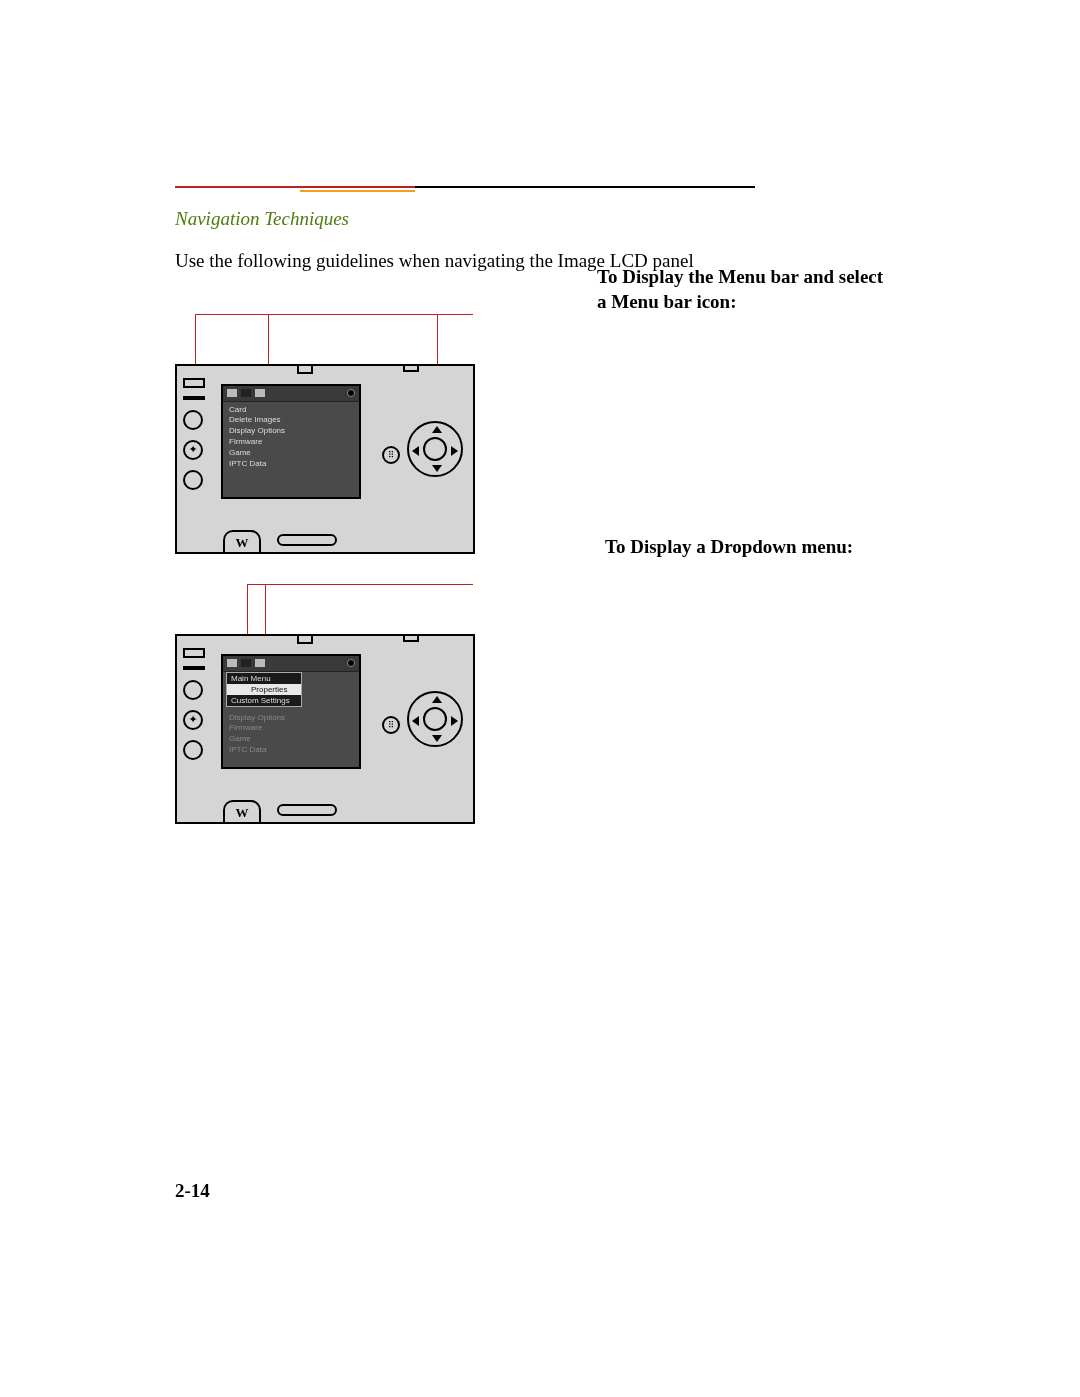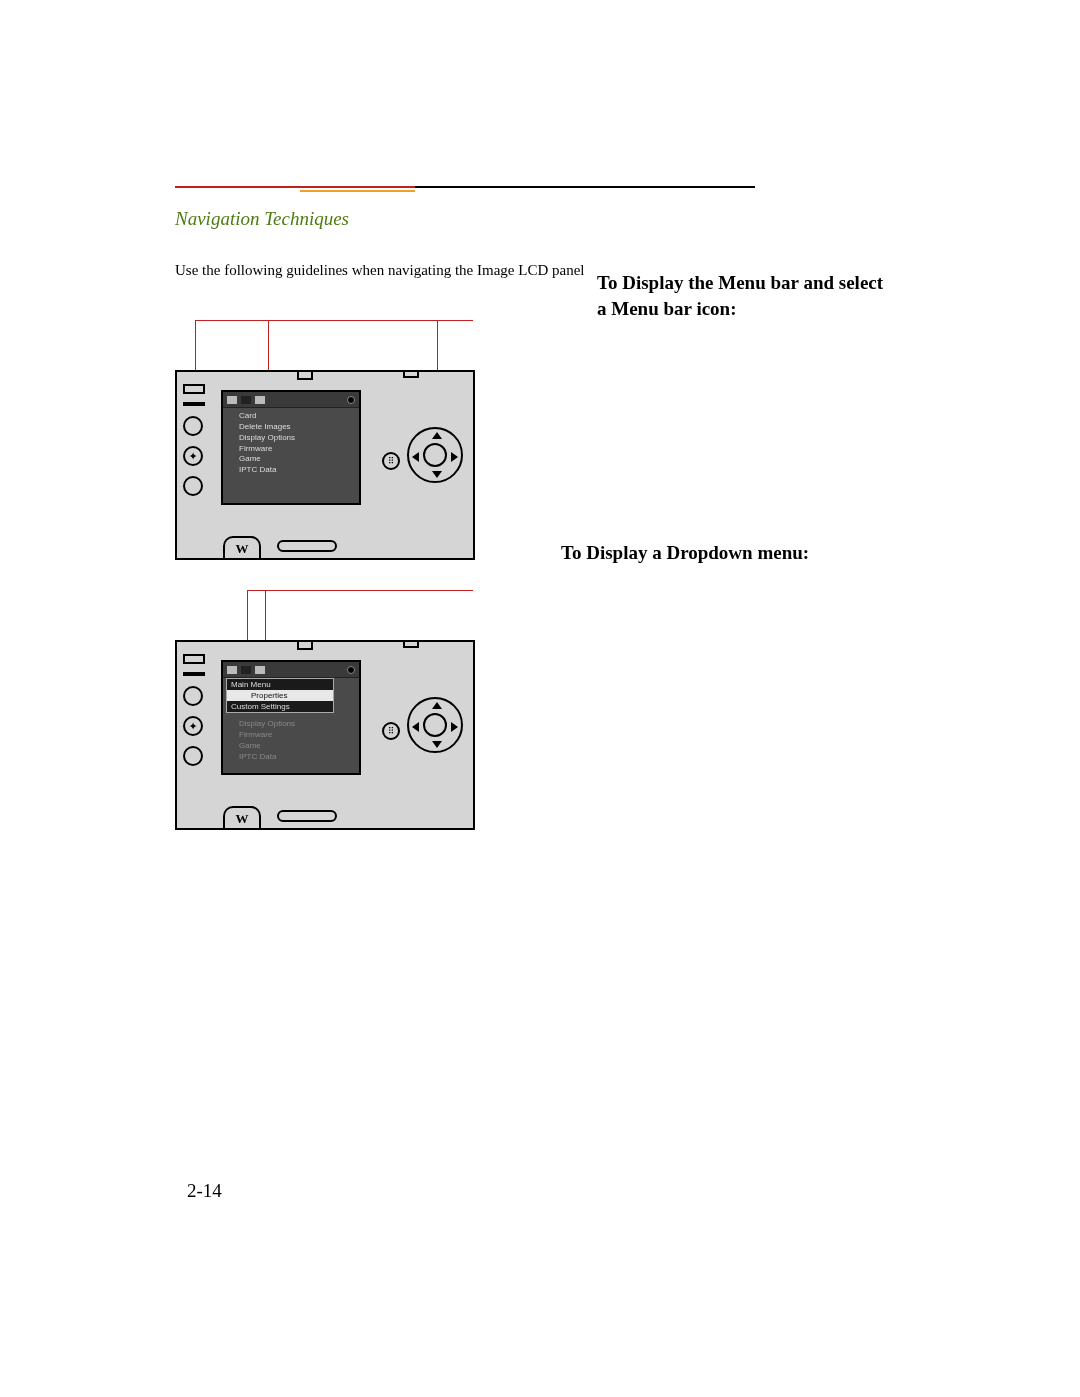--- a/index.html
+++ b/index.html
@@ -41,22 +41,22 @@
     height: 0;
     border-top: 2px solid #000;
   }
   .section-title {
     margin-top: 22px;
     font-style: italic;
     color: #4d7c0f;
     font-size: 19px;
   }
   .intro {
-    margin-top: 30px;
-    font-size: 15px;
+    margin-top: 18px;
+    font-size: 19px;
     line-height: 1.35;
   }
   .block {
     margin-top: 26px;
     display: flex;
     align-items: flex-start;
     gap: 20px;
   }
   .block .right {
     width: 300px;
@@ -120,24 +120,24 @@
     background: #4a4a4a;
     border: 2px solid #000;
   }
   .lcd-bar {
     height: 16px; background: #3a3a3a; border-bottom: 1px solid #222;
     display: flex; align-items: center; padding: 0 4px; gap: 4px;
   }
   .lcd-bar .chip { width: 10px; height: 8px; background: #bbb; }
   .lcd-bar .chip.dark { background: #222; }
   .lcd-bar .dot { margin-left:auto; width:8px;height:8px;border-radius:50%;background:#000;border:1px solid #888; }
-  .lcd-list { padding: 3px 16px; font-size: 8px; color: #ddd; font-family: Arial, sans-serif; line-height: 1.35; }
+  .lcd-list { padding: 3px 6px; font-size: 8px; color: #ddd; font-family: Arial, sans-serif; line-height: 1.35; }
   .lcd-list .row { white-space: nowrap; overflow: hidden; }
   .lcd-drop {
-    position:absolute; left:3px; top:16px; width:108px;
+    position:absolute; left:3px; top:16px; width:76px;
     background:#1a1a1a; border:1px solid #aaa; font-size:8px; font-family:Arial,sans-serif; color:#ddd;
   }
   .lcd-drop .drow { padding:1px 4px; }
   .lcd-drop .drow.hl { background:#e8e8e8; color:#111;padding-left:24px; }
   .nav-pad {
     position: absolute; right: 10px; top: 55px;
     width: 56px; height: 56px; border: 2px solid #000; border-radius: 50%; background:#d5d5d5;
   }
   .nav-pad::before {
     content:""; position:absolute; inset:14px; border:2px solid #000; border-radius:50%;
@@ -154,23 +154,24 @@
   .bot-bump {
     position:absolute; bottom:-2px; left:46px; width:38px; height:24px;
     border:2px solid #000; border-bottom:none; border-radius: 10px 10px 0 0; background:#d5d5d5;
     display:flex;align-items:center;justify-content:center;font-size:13px;font-weight:bold;
   }
   .bot-slot {
     position:absolute; bottom:6px; left:100px; width:60px;height:12px;border:2px solid #000;border-radius:6px;background:#d5d5d5;
   }
   .page-num {
     position: absolute;
-    left: 187px;
+    left: 175px;
     top: 1180px;
     font-size: 19px;
+    font-weight: bold;
   }
 </style>
 </head>
 <body>
 
 <div class="rule-top"></div>
 <div class="rule-yellow"></div>
 <div class="rule-black"></div>
 
 <div class="page">
@@ -268,20 +269,20 @@
         <div class="nav-pad">
           <div class="nav-tri l"></div>
           <div class="nav-tri r"></div>
           <div class="nav-tri u"></div>
           <div class="nav-tri d"></div>
         </div>
         <div class="bot-bump">W</div>
         <div class="bot-slot"></div>
       </div>
     </div>
-    <div class="right" style="margin-left:56px; margin-top:-50px;font-family:Liberation Serif, serif;">
+    <div class="right" style="margin-left:100px; margin-top:-50px;font-family:Liberation Serif, serif;">
       <div class="subhead">To Display a Dropdown menu:</div>
     </div>
   </div>
 
 </div>
 
 <div class="page-num">2-14</div>
 
 </body></html>

